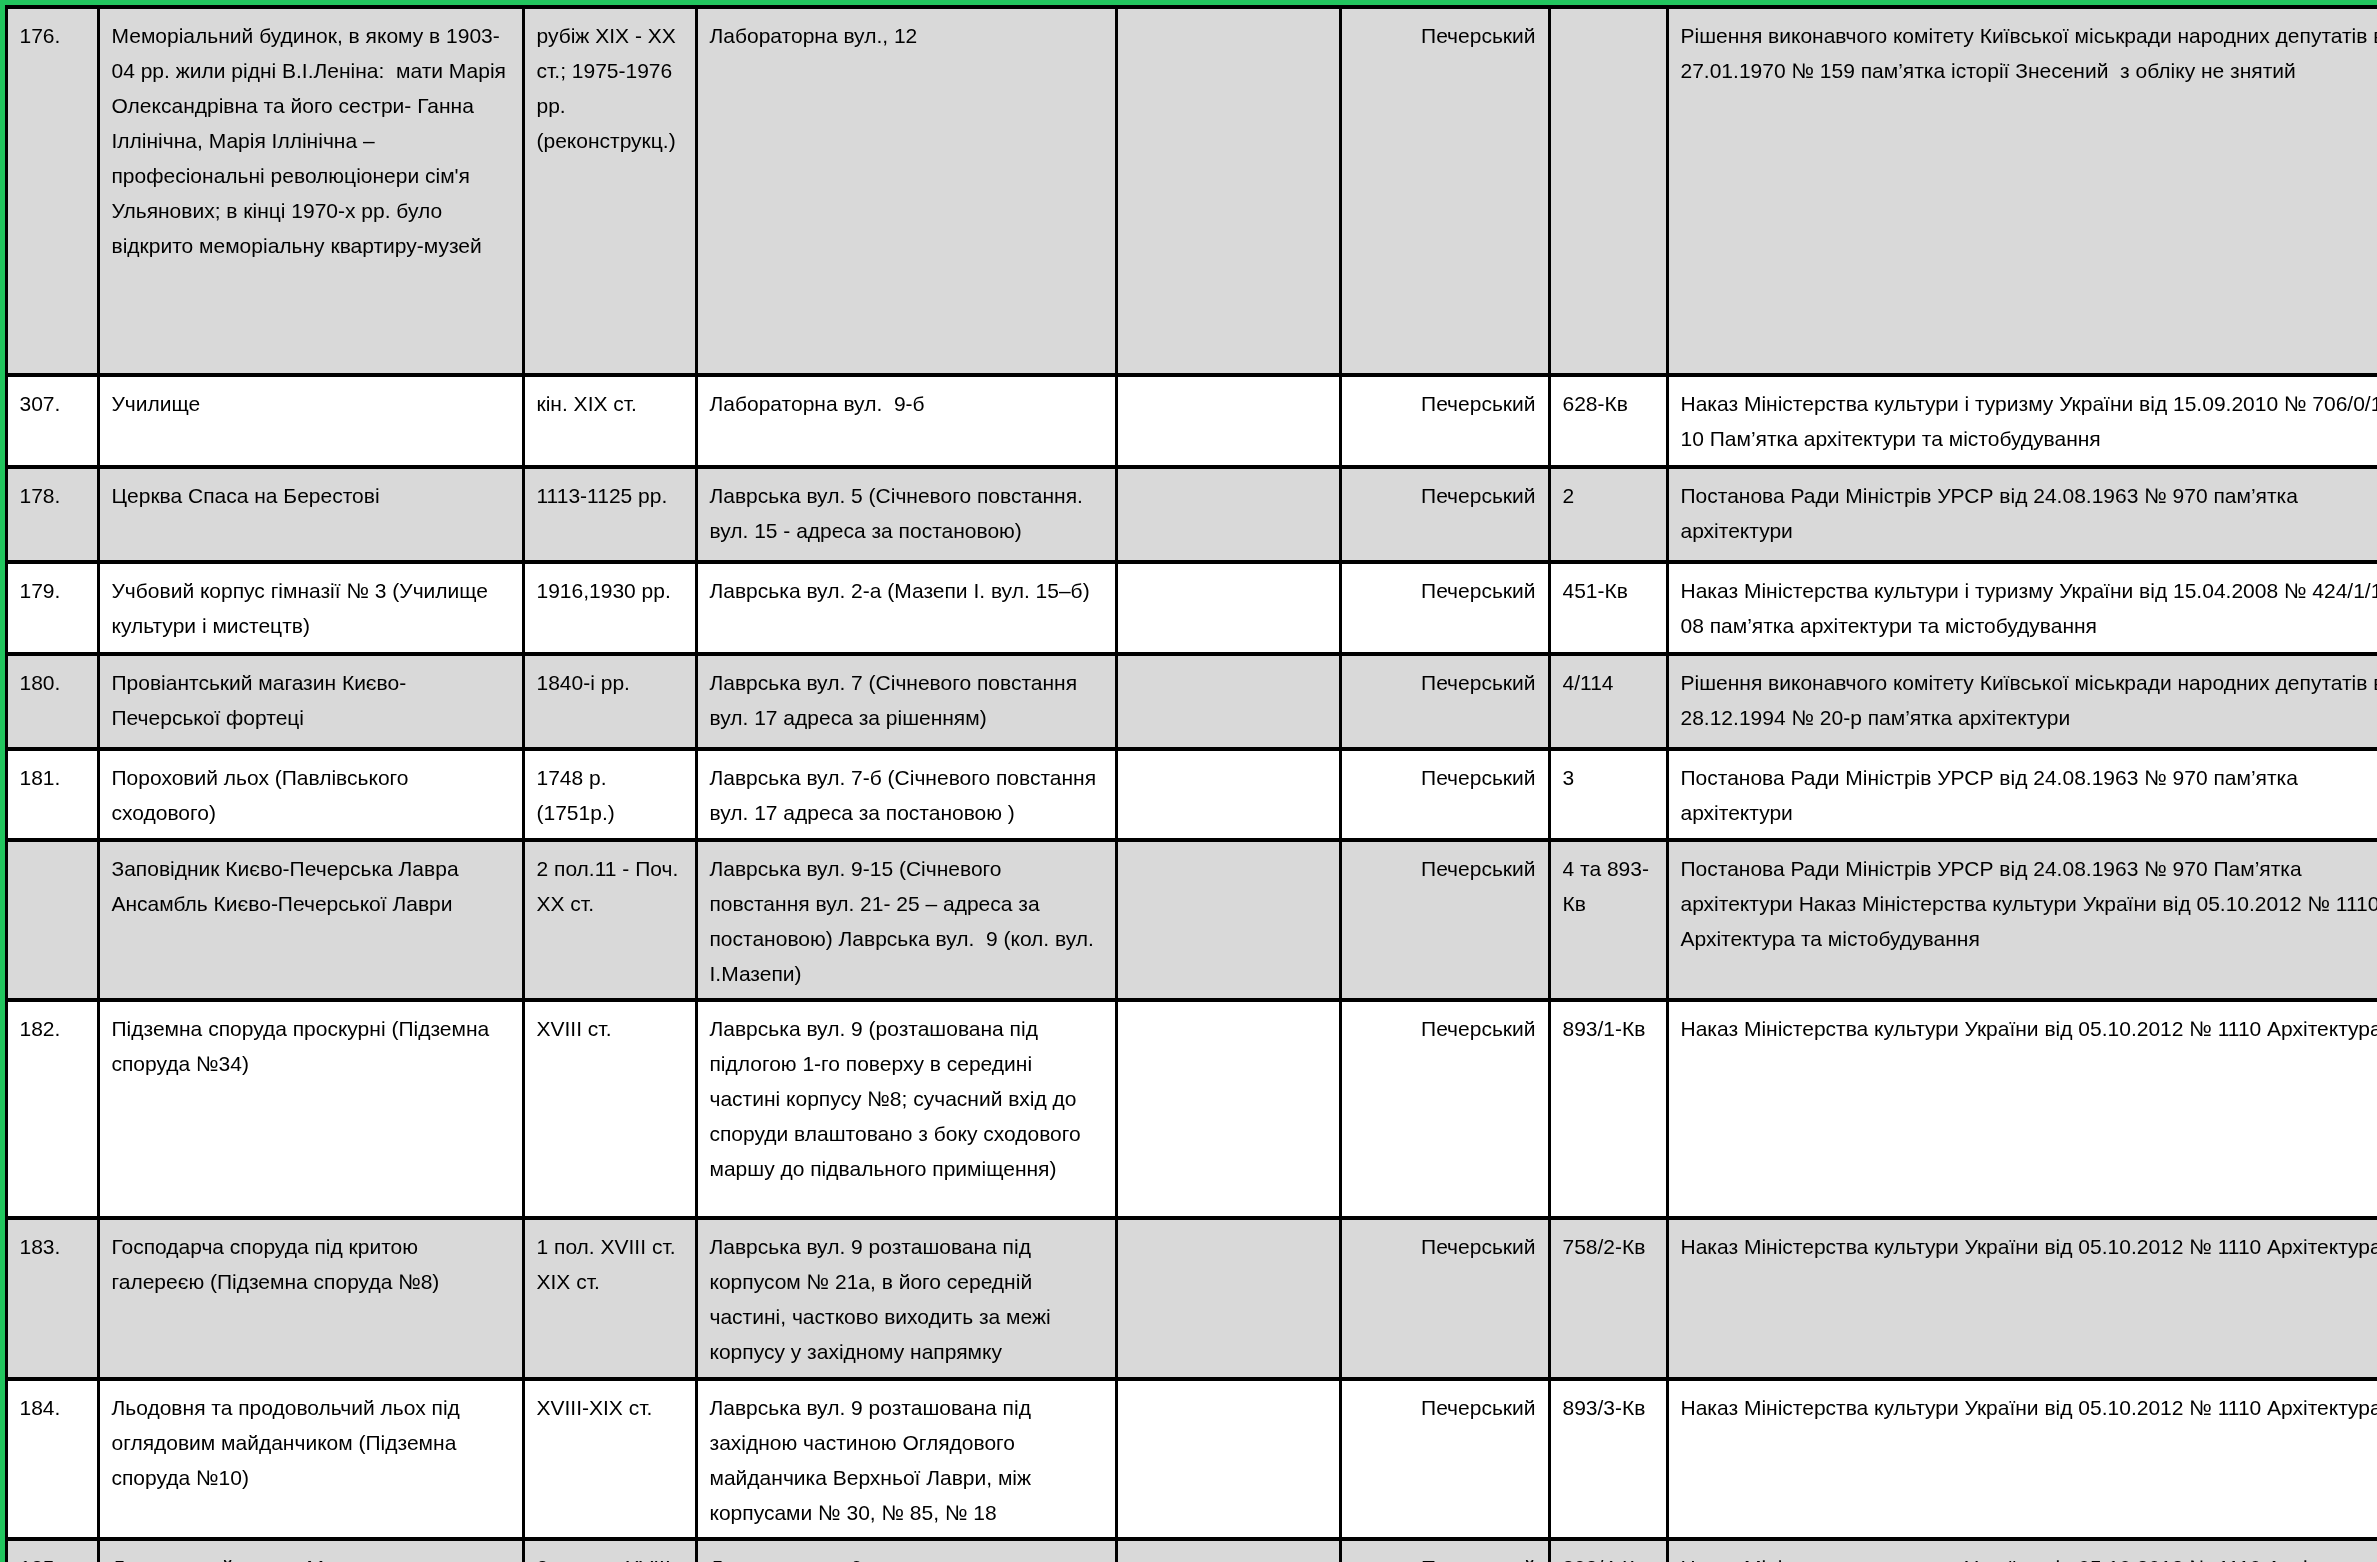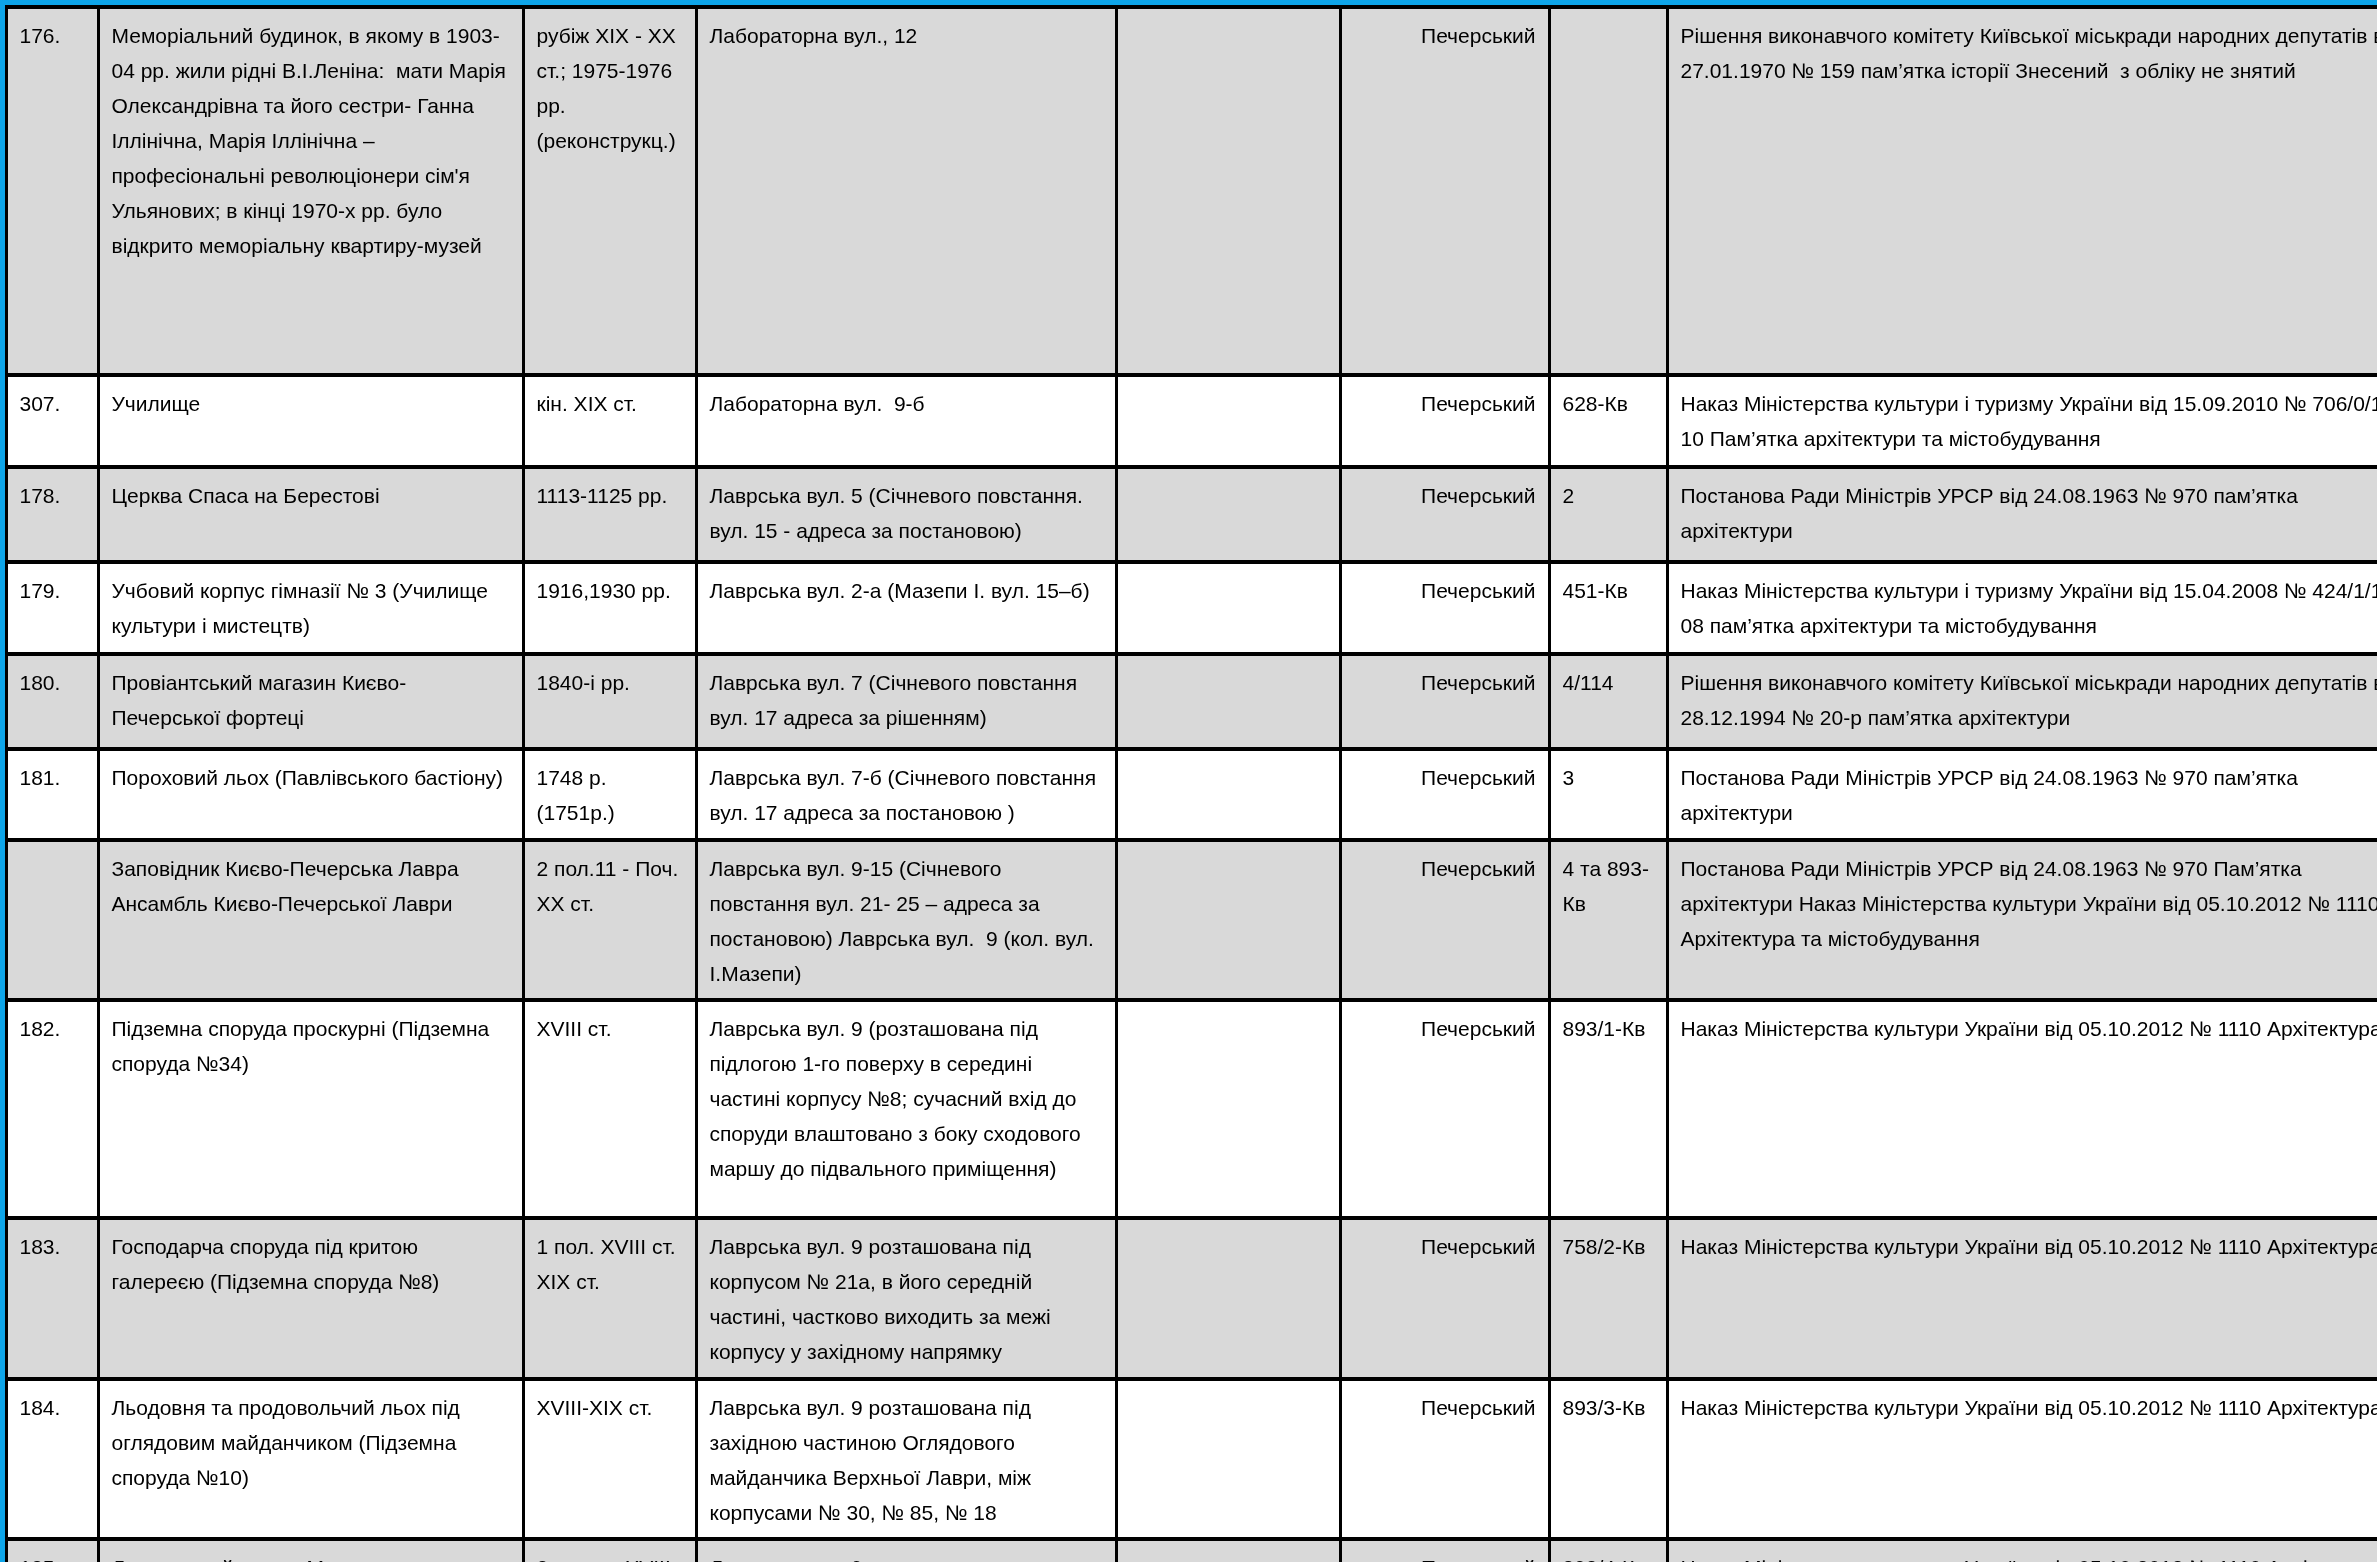--- a/index.html
+++ b/index.html
@@ -1,20 +1,20 @@
 <!DOCTYPE html>
 <html style="font-size:12px"><head>
 <meta charset="utf-8">
 <style>
   html, body { margin: 0; padding: 0; background: #ffffff; }
   #page {
     position: relative;
     width: 2377px;
     height: 1562px;
-    background: #0ea5e9;
+    background: #22c55e;
     overflow: hidden;
     font-family: "Liberation Sans", "DejaVu Sans", sans-serif;
     color: #000000;
   }
   table.monuments {
     position: absolute;
     left: 4.5px;
     top: 4.5px;
     width: 2410px;
     border-collapse: collapse;
@@ -111,21 +111,21 @@
         <td class="c-name">Провіантський магазин Києво-Печерської фортеці</td>
         <td class="c-date">1840-і рр.</td>
         <td class="c-addr">Лаврська вул. 7 (Січневого повстання вул. 17 адреса за рішенням)</td>
         <td class="c-extra"></td>
         <td class="c-district">Печерський</td>
         <td class="c-reg">4/114</td>
         <td class="c-doc">Рішення виконавчого комітету Київської міськради народних депутатів від 28.12.1994 № 20-р пам’ятка архітектури</td>
       </tr>
       <tr class="r5">
         <td class="c-num">181.</td>
-        <td class="c-name">Пороховий льох (Павлівського бастіону)</td>
+        <td class="c-name">Пороховий льох (Павлівського сходового)</td>
         <td class="c-date">1748 р. (1751р.)</td>
         <td class="c-addr">Лаврська вул. 7-б (Січневого повстання вул. 17 адреса за постановою )</td>
         <td class="c-extra"></td>
         <td class="c-district">Печерський</td>
         <td class="c-reg">3</td>
         <td class="c-doc">Постанова Ради Міністрів УРСР від 24.08.1963 № 970 пам’ятка архітектури</td>
       </tr>
       <tr class="r6">
         <td class="c-num"></td>
         <td class="c-name">Заповідник Києво-Печерська Лавра Ансамбль Києво-Печерської Лаври</td>

